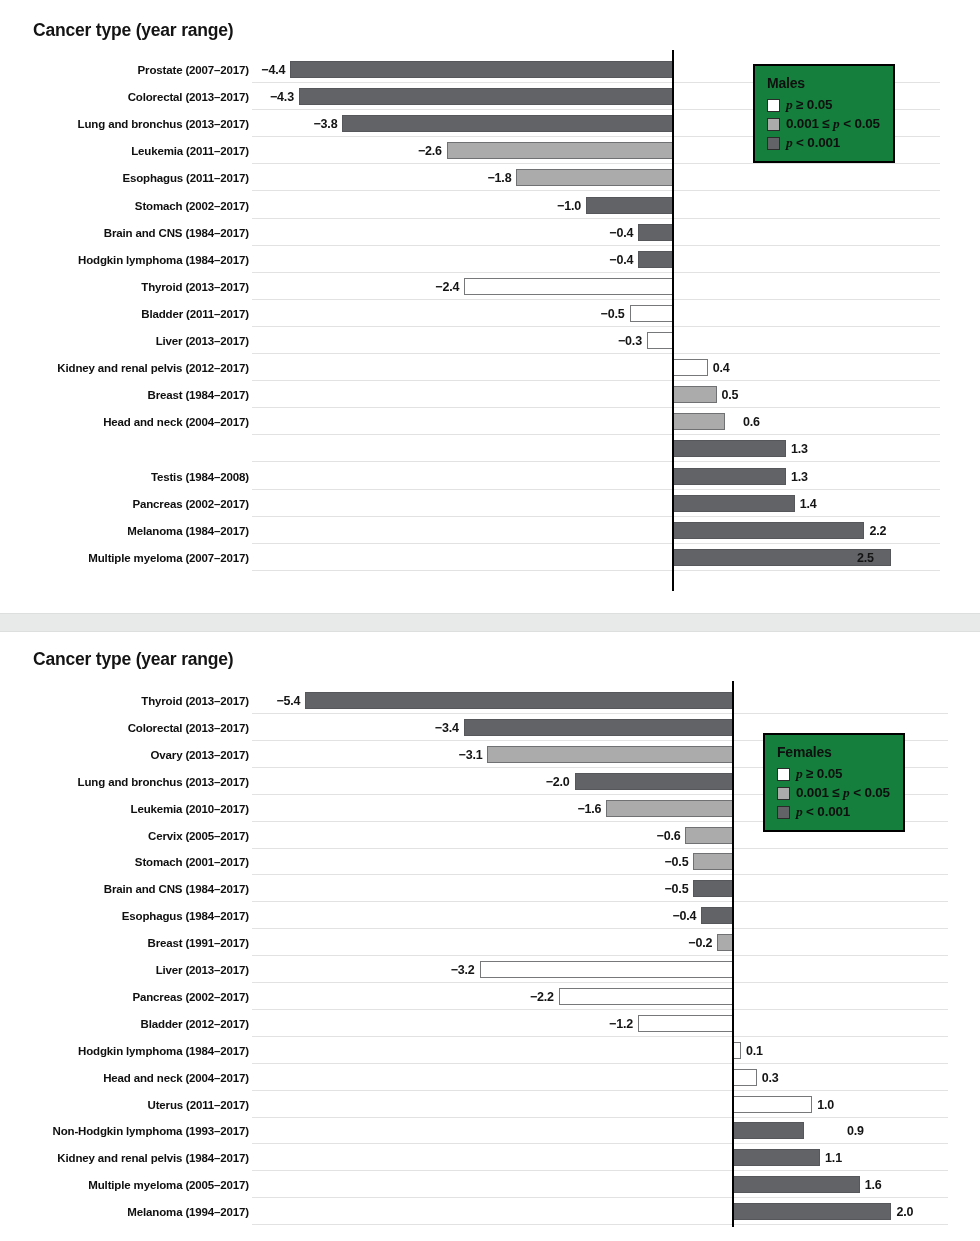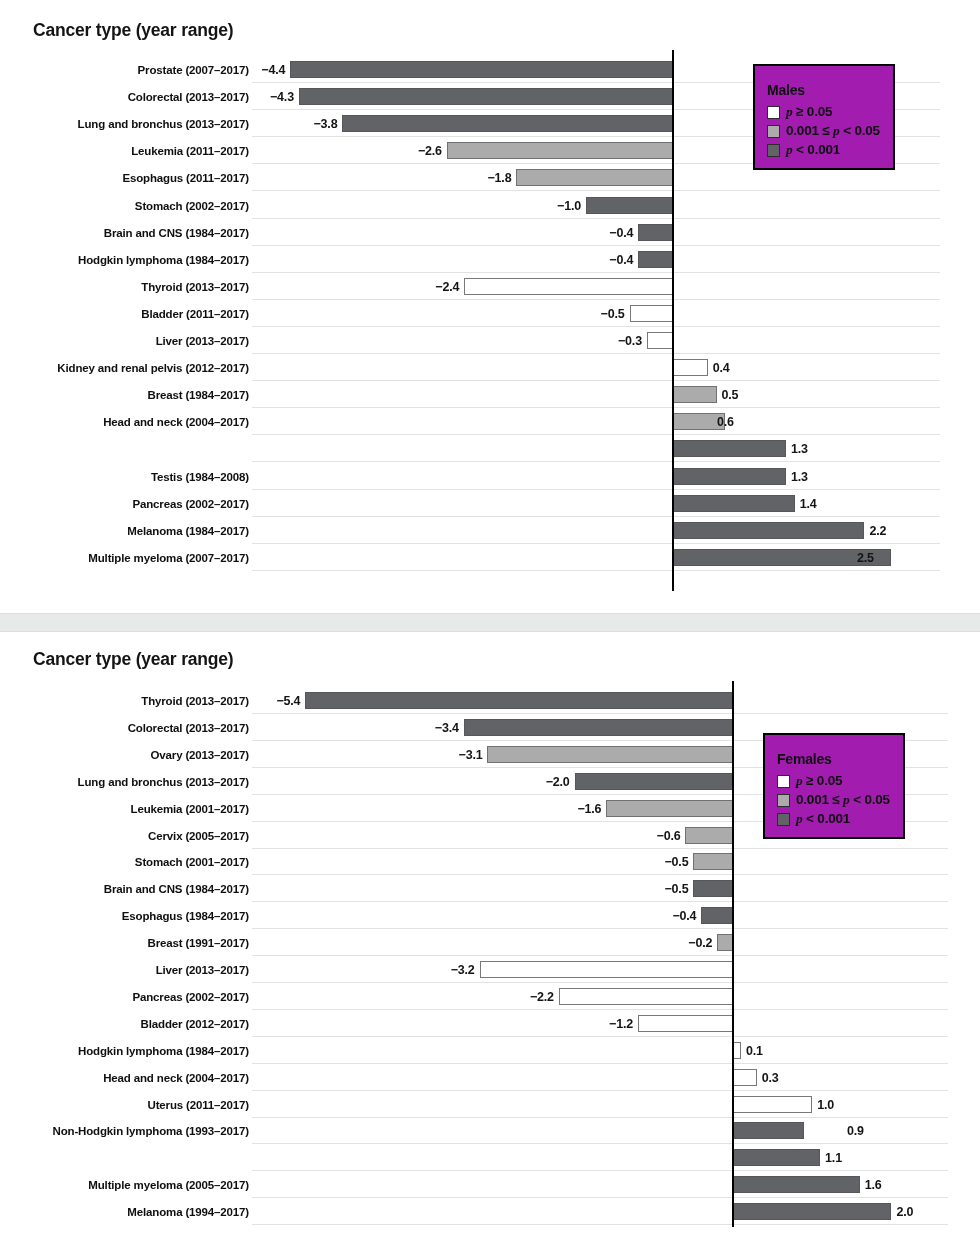--- a/index.html
+++ b/index.html
@@ -82,22 +82,22 @@
 
   .axis {
     position: absolute;
     width: 2px;
     background: #000000;
   }
 
   .legend {
     position: absolute;
     border: 2.5px solid #000000;
-    background: #a21caf;
-    padding: 16px 13px 10px 12px;
+    background: #15803d;
+    padding: 9px 13px 10px 12px;
   }
   .legend-title {
     font-size: 14px;
     font-weight: bold;
     color: #0f0f0f;
     margin-bottom: 6px;
     letter-spacing: -0.2px;
   }
   .legend-item {
     display: flex;
@@ -205,21 +205,21 @@
         <div class="row" style="top: 382.2px;">
           <div class="gridline" style="left: 252px; width: 688px;"></div>
           <div class="row-label" style="right: 731px;">Breast (1984–2017)</div>
           <div class="bar sig-mid" style="width: 43.5px; left: 673px;"></div>
           <div class="val val-right" style="left: 721.5px;">0.5</div>
         </div>
         <div class="row" style="top: 409.3px;">
           <div class="gridline" style="left: 252px; width: 688px;"></div>
           <div class="row-label" style="right: 731px;">Head and neck (2004–2017)</div>
           <div class="bar sig-mid" style="width: 52.2px; left: 673px;"></div>
-          <div class="val val-right" style="left: 717px; text-align: right;">0.6</div>
+          <div class="val val-right" style="left: 743px; text-align: right;">0.6</div>
         </div>
         <div class="row" style="top: 436.4px;">
           <div class="gridline" style="left: 252px; width: 688px;"></div>
           <div class="bar sig-high" style="width: 113.1px; left: 673px;"></div>
           <div class="val val-right" style="left: 791.1px;">1.3</div>
         </div>
         <div class="row" style="top: 463.5px;">
           <div class="gridline" style="left: 252px; width: 688px;"></div>
           <div class="row-label" style="right: 731px;">Testis (1984–2008)</div>
           <div class="bar sig-high" style="width: 113.1px; left: 673px;"></div>
@@ -288,21 +288,21 @@
           <div class="val val-left" style="right: 497.52px;">−3.1</div>
         </div>
         <div class="row" style="top: 136.7px;">
           <div class="gridline" style="left: 252px; width: 696px;"></div>
           <div class="row-label" style="right: 731px;">Lung and bronchus (2013–2017)</div>
           <div class="bar sig-high" style="width: 158.4px; left: 574.6px;"></div>
           <div class="val val-left" style="right: 410.4px;">−2.0</div>
         </div>
         <div class="row" style="top: 163.6px;">
           <div class="gridline" style="left: 252px; width: 696px;"></div>
-          <div class="row-label" style="right: 731px;">Leukemia (2001–2017)</div>
+          <div class="row-label" style="right: 731px;">Leukemia (2010–2017)</div>
           <div class="bar sig-mid" style="width: 126.72px; left: 606.28px;"></div>
           <div class="val val-left" style="right: 378.72px;">−1.6</div>
         </div>
         <div class="row" style="top: 190.5px;">
           <div class="gridline" style="left: 252px; width: 696px;"></div>
           <div class="row-label" style="right: 731px;">Cervix (2005–2017)</div>
           <div class="bar sig-mid" style="width: 47.52px; left: 685.48px;"></div>
           <div class="val val-left" style="right: 299.52px;">−0.6</div>
         </div>
         <div class="row" style="top: 217.4px;">
@@ -366,20 +366,21 @@
           <div class="val val-right" style="left: 817.2px;">1.0</div>
         </div>
         <div class="row" style="top: 486.4px;">
           <div class="gridline" style="left: 252px; width: 696px;"></div>
           <div class="row-label" style="right: 731px;">Non-Hodgkin lymphoma (1993–2017)</div>
           <div class="bar sig-high" style="width: 71.28px; left: 733px;"></div>
           <div class="val val-right" style="left: 847px;">0.9</div>
         </div>
         <div class="row" style="top: 513.3px;">
           <div class="gridline" style="left: 252px; width: 696px;"></div>
+          <div class="row-label" style="right: 731px;">Kidney and renal pelvis (1984–2017)</div>
           <div class="bar sig-high" style="width: 87.12px; left: 733px;"></div>
           <div class="val val-right" style="left: 825.12px;">1.1</div>
         </div>
         <div class="row" style="top: 540.2px;">
           <div class="gridline" style="left: 252px; width: 696px;"></div>
           <div class="row-label" style="right: 731px;">Multiple myeloma (2005–2017)</div>
           <div class="bar sig-high" style="width: 126.72px; left: 733px;"></div>
           <div class="val val-right" style="left: 864.72px;">1.6</div>
         </div>
         <div class="row" style="top: 567.1px;">

